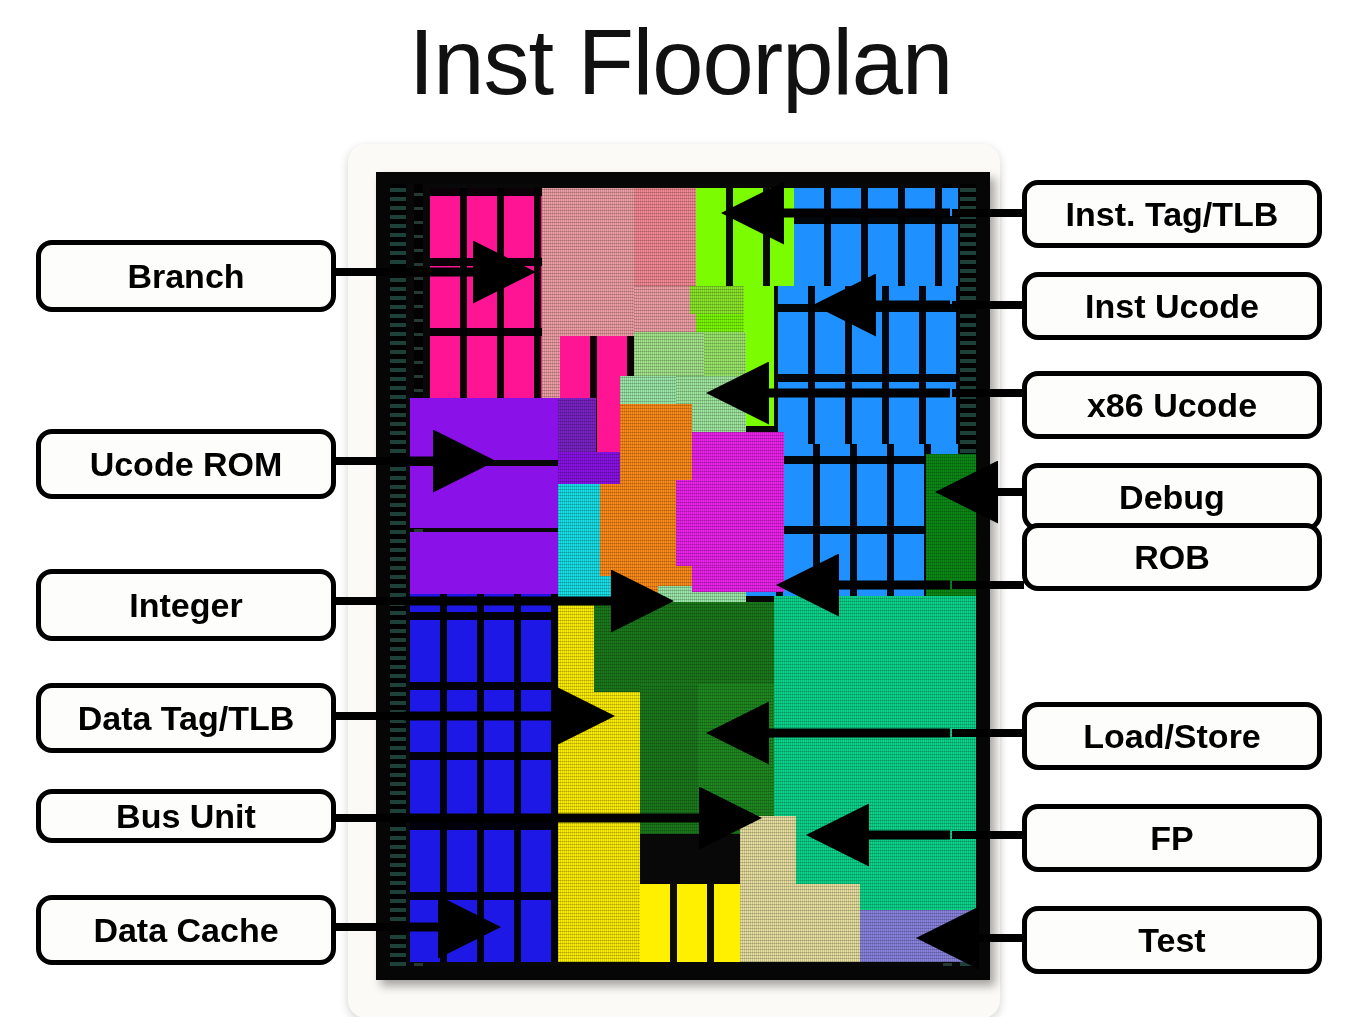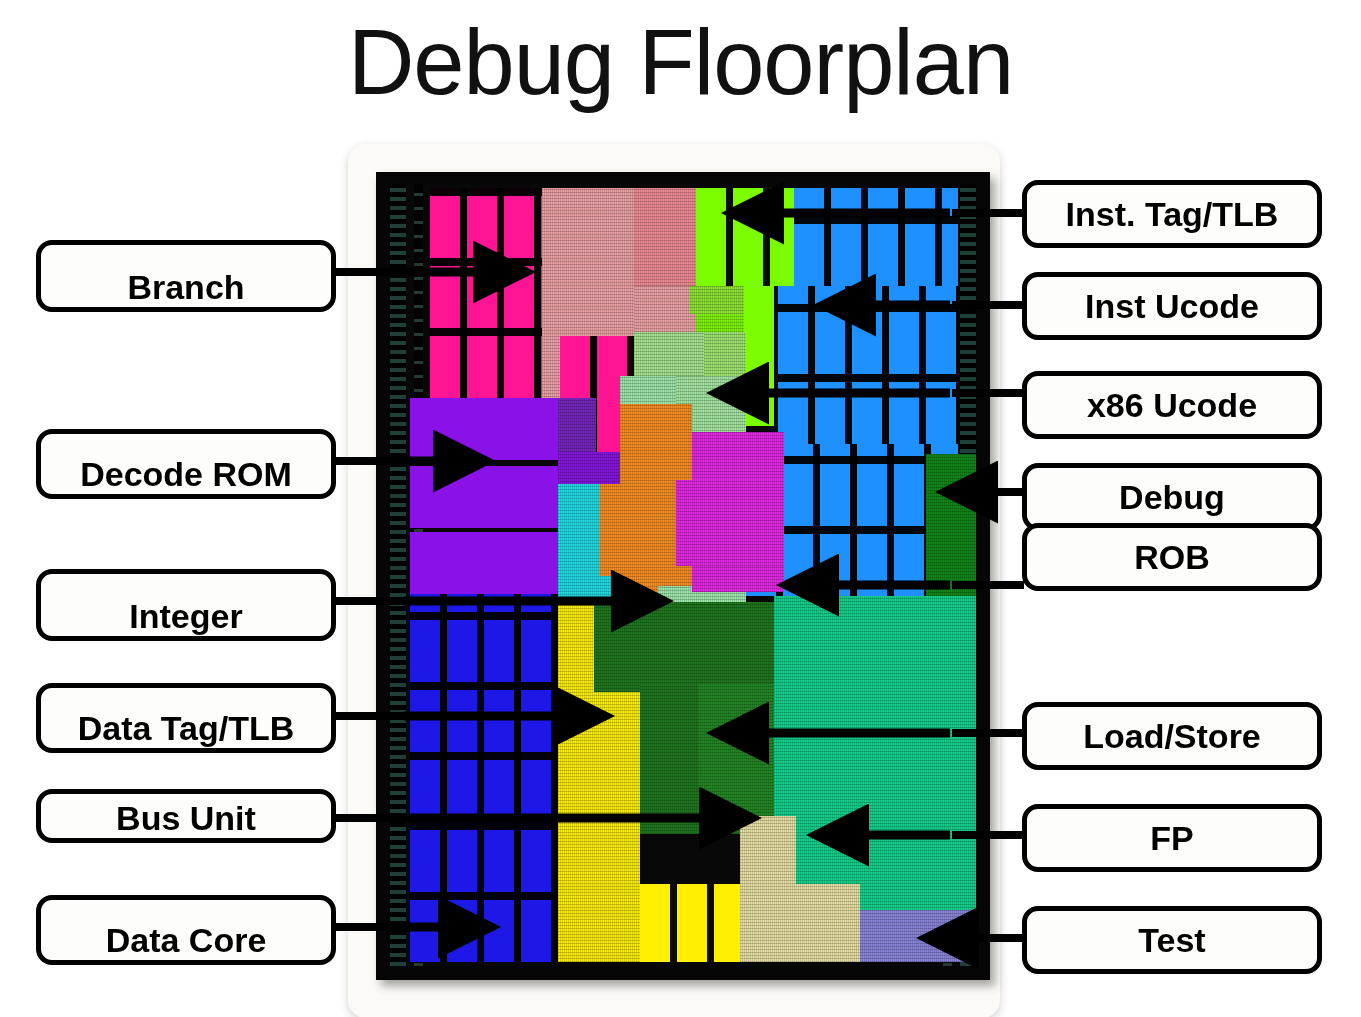--- a/index.html
+++ b/index.html
@@ -129,42 +129,42 @@
     align-items: center;
     justify-content: center;
     font-family: "Liberation Sans", sans-serif;
     font-weight: bold;
     font-size: 34px;
     color: #000000;
     white-space: nowrap;
     user-select: none;
     z-index: 30;
   }
-  .label.left  { justify-content: center; align-items: flex-end; }
+  .label.left  { justify-content: center; }
   .label.right { justify-content: center; text-align: right; }
 
   
   .stem {
     position: absolute;
     height: 8px;
     background: #000000;
     z-index: 20;
   }
 
   
   .arrow-svg {
     position: absolute;
     z-index: 25;
     overflow: visible;
   }
 </style>
 </head>
 <body>
 
-<div id="title">Debug Floorplan</div>
+<div id="title">Inst Floorplan</div>
 
 <div id="die-card"></div>
 
 <div id="die-frame">
   <div id="die-inner">
 
     <div class="padrail" style="left:0px;"></div>
     <div class="padrail2" style="left:24px;"></div>
 
     <div class="padrail" style="right:0px;"></div>
@@ -278,33 +278,33 @@
 <div class="stem" style="left:966px; top:488px; width:58px;"></div>
 <div class="stem" style="left:952px; top:581px; width:72px;"></div>
 <div class="stem" style="left:952px; top:729px; width:72px;"></div>
 <div class="stem" style="left:952px; top:831px; width:72px;"></div>
 <div class="stem" style="left:952px; top:934px; width:72px;"></div>
 
 <div class="label left" style="left:36px; top:240px; width:300px; height:72px;">
   <span>Branch</span>
 </div>
 <div class="label left" style="left:36px; top:429px; width:300px; height:70px;">
-  <span>Decode ROM</span>
+  <span>Ucode ROM</span>
 </div>
 <div class="label left" style="left:36px; top:569px; width:300px; height:72px;">
   <span>Integer</span>
 </div>
 <div class="label left" style="left:36px; top:683px; width:300px; height:70px;">
   <span>Data Tag/TLB</span>
 </div>
 <div class="label left" style="left:36px; top:789px; width:300px; height:54px;">
   <span>Bus Unit</span>
 </div>
 <div class="label left" style="left:36px; top:895px; width:300px; height:70px;">
-  <span>Data Core</span>
+  <span>Data Cache</span>
 </div>
 
 <div class="label right" style="left:1022px; top:180px; width:300px; height:68px;">
   <span>Inst. Tag/TLB</span>
 </div>
 <div class="label right" style="left:1022px; top:272px; width:300px; height:68px;">
   <span>Inst Ucode</span>
 </div>
 <div class="label right" style="left:1022px; top:371px; width:300px; height:68px;">
   <span>x86 Ucode</span>

